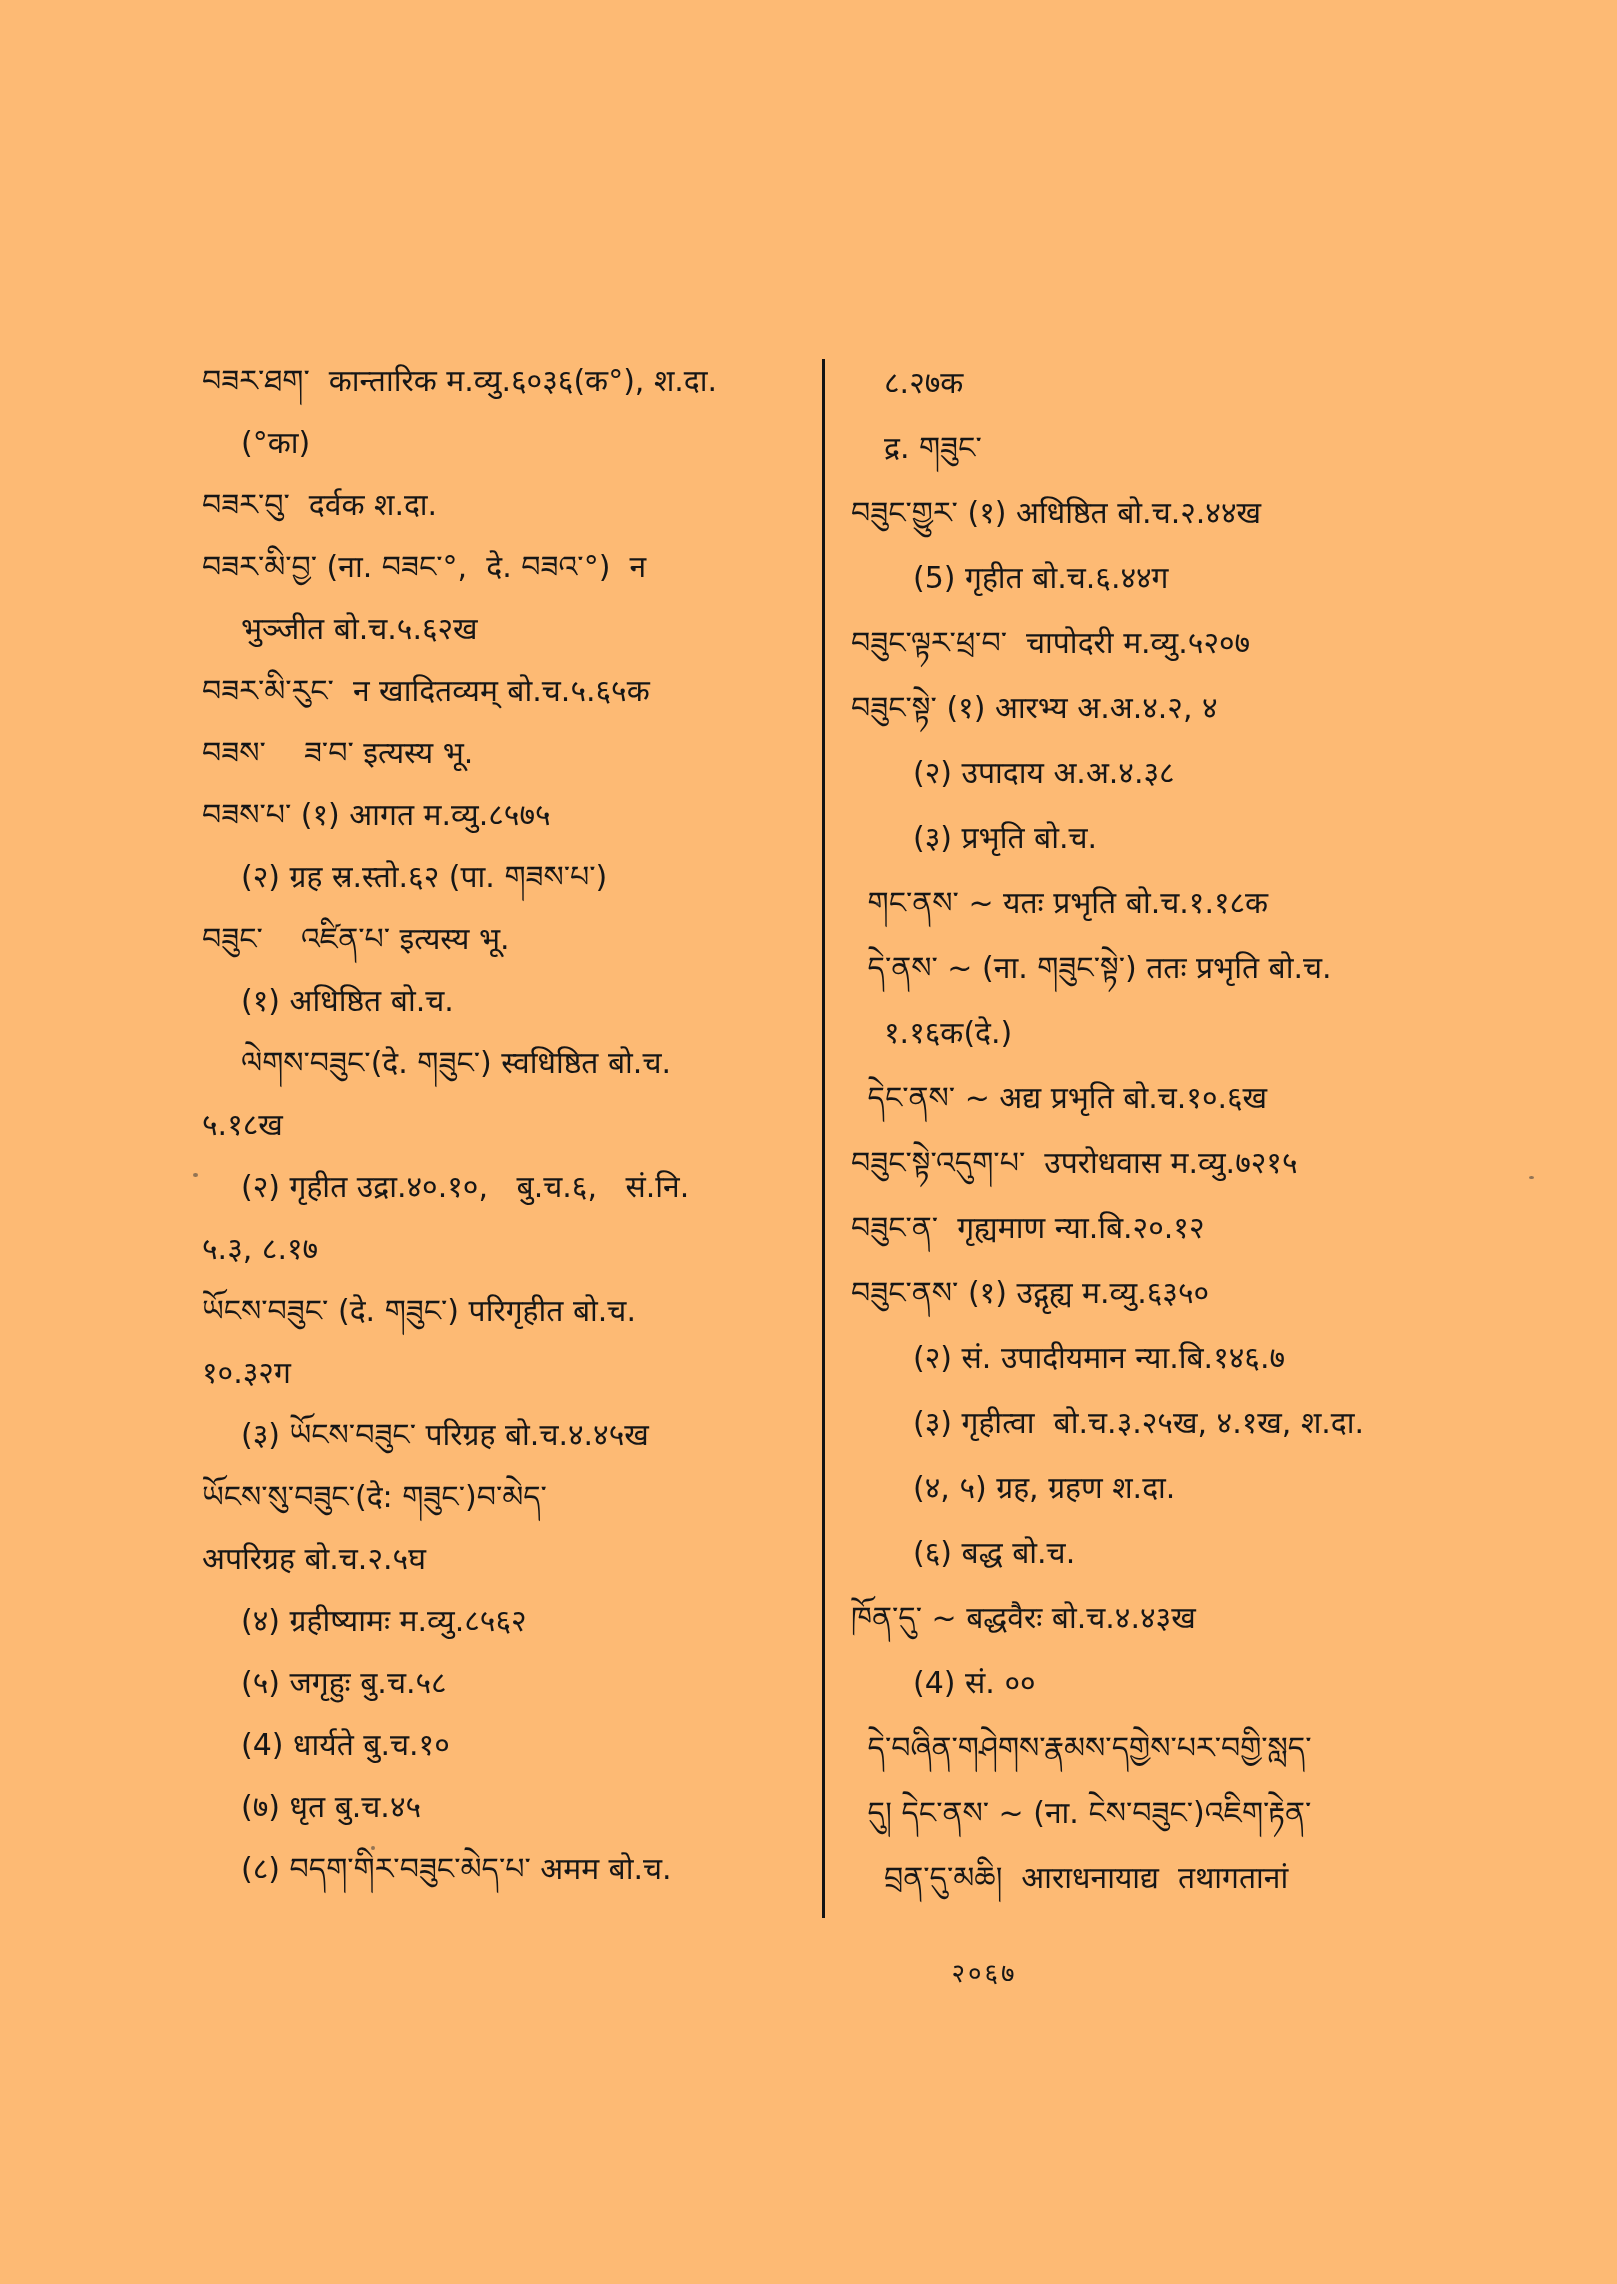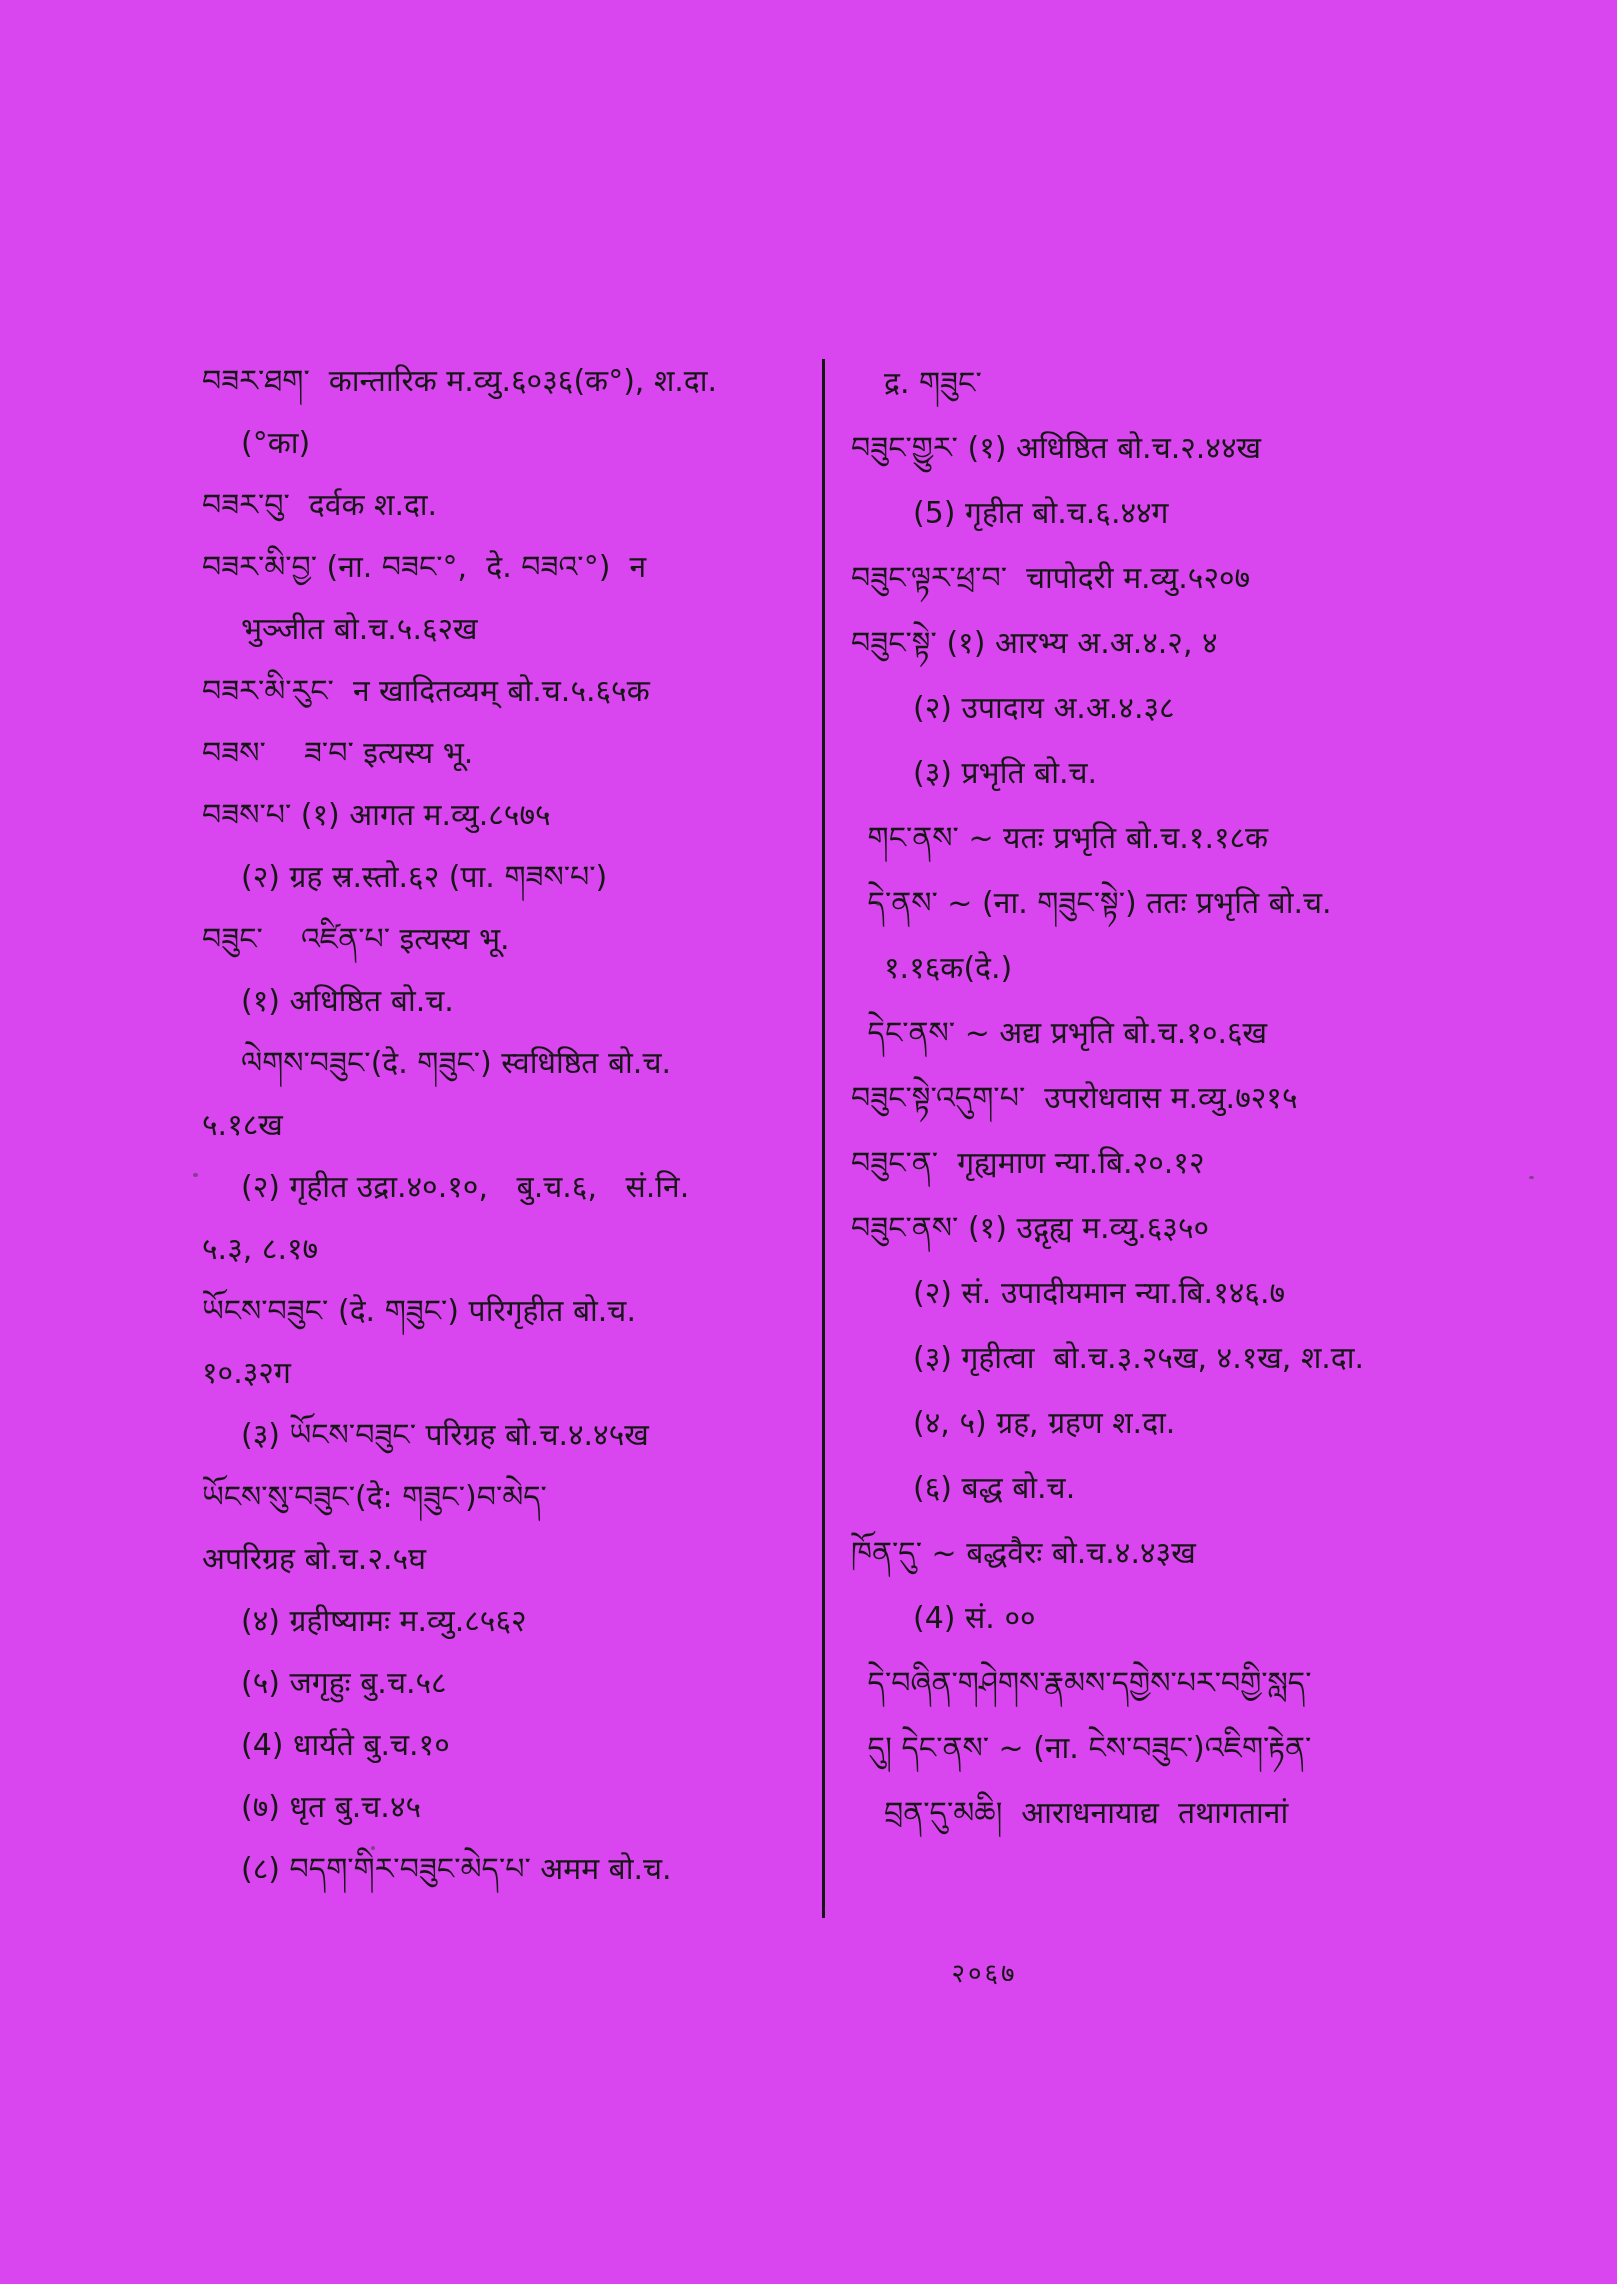--- a/index.html
+++ b/index.html
@@ -1,19 +1,19 @@
 <!DOCTYPE html>
 <html style="font-size:12px"><head>
 <meta charset="utf-8">
 <style>
   html,body{margin:0;padding:0;background:#e8e8e6;}
   .scan-page{
     position:relative;
     width:1617px;height:2284px;
-    background:#d946ef;
+    background:#fdba74;
     font-family:"DejaVu Sans", sans-serif;
     color:#161616;
     overflow:hidden;
   }
   .column{position:absolute;top:350px;}
   .col-left{left:202px;width:618px;}
   .col-right{left:851px;width:664px;}
   .line{
     white-space:pre;
     font-size:30px;
@@ -73,20 +73,21 @@
       <div class="line ind-0">ཡོངས་སུ་བཟུང་(दे: གཟུང་)བ་མེད་</div>
       <div class="line ind-0">अपरिग्रह बो.च.२.५घ</div>
       <div class="line ind-1">(४) ग्रहीष्यामः म.व्यु.८५६२</div>
       <div class="line ind-1">(५) जगृहुः बु.च.५८</div>
       <div class="line ind-1">(4) धार्यते बु.च.१०</div>
       <div class="line ind-1">(७) धृत बु.च.४५</div>
       <div class="line ind-1">(८) བདག་གིར་བཟུང་མེད་པ་ अमम बो.च.</div>
     </div>
   <div class="divider"></div>
   <div class="column col-right" id="right-col">
+      <div class="line ind-2">८.२७क</div>
       <div class="line ind-2">द्र. གཟུང་</div>
       <div class="line ind-0">བཟུང་གྱུར་ (१) अधिष्ठित बो.च.२.४४ख</div>
       <div class="line ind-3">(5) गृहीत बो.च.६.४४ग</div>
       <div class="line ind-0">བཟུང་ལྟར་ཕྲ་བ་  चापोदरी म.व्यु.५२०७</div>
       <div class="line ind-0">བཟུང་སྟེ་ (१) आरभ्य अ.अ.४.२, ४</div>
       <div class="line ind-3">(२) उपादाय अ.अ.४.३८</div>
       <div class="line ind-3">(३) प्रभृति बो.च.</div>
       <div class="line ind-1">གང་ནས་ ~ यतः प्रभृति बो.च.१.१८क</div>
       <div class="line ind-1">དེ་ནས་ ~ (ना. གཟུང་སྟེ་) ततः प्रभृति बो.च.</div>
       <div class="line ind-2">१.१६क(दे.)</div>

